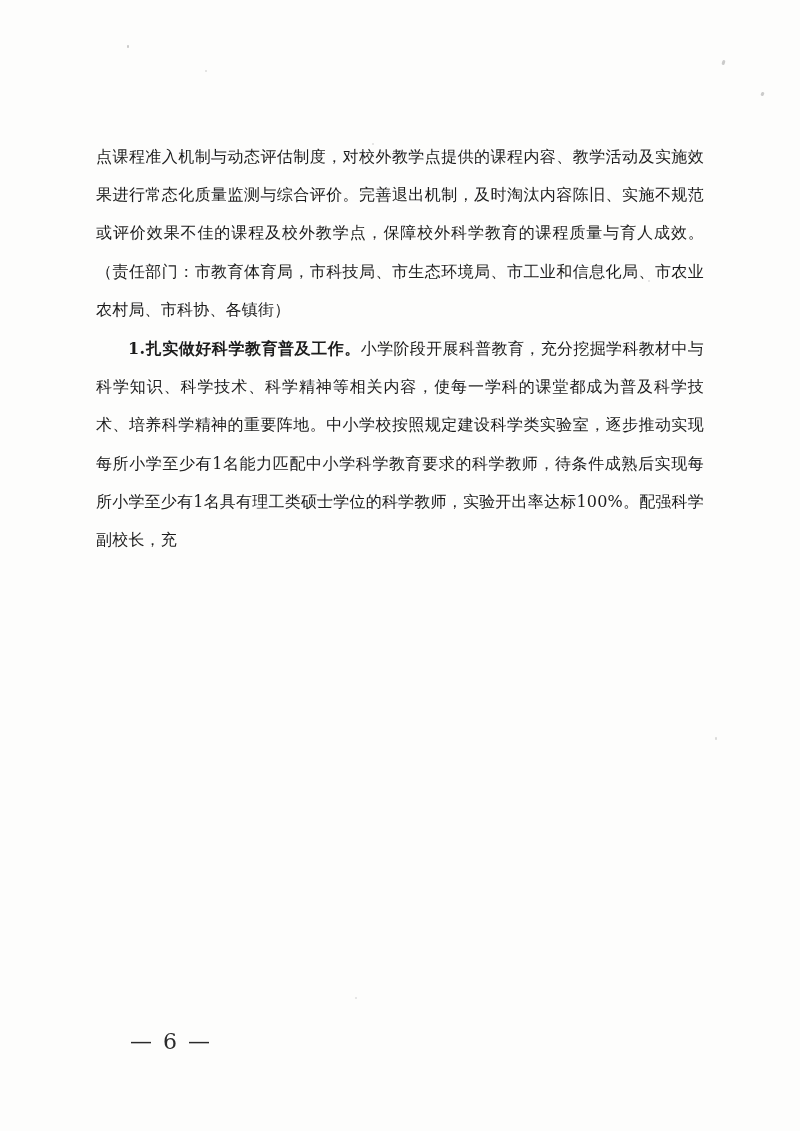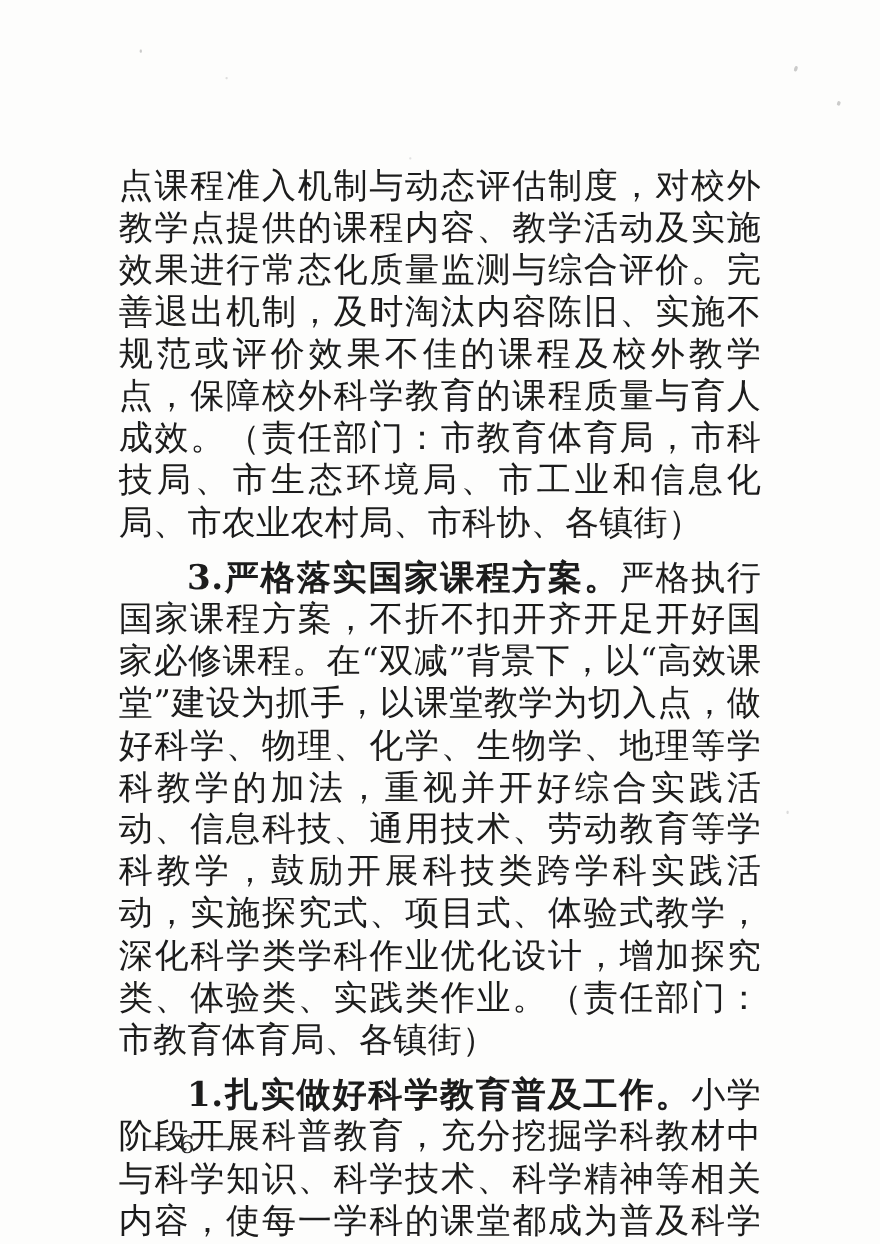--- a/index.html
+++ b/index.html
@@ -37,22 +37,22 @@
   .speck.s8 { left: 355px; top: 997px; width: 2px;  height: 2px; opacity:.4; }
 
   .body-text {
     position: absolute;
     left: 96px;
     top: 138px;
     width: 608px;
   }
 
   .para {
-    margin: 12px;
-    font-size: 31px;
+    margin: 0;
+    font-size: 16px;
     line-height: 38.2px;
     letter-spacing: .2px;
     text-align: justify;
     text-justify: inter-ideograph;
     word-break: break-all;
   }
   .para.indent { text-indent: 2em; }
   .para.tight-top { margin-top: 1px; }
 
   .lead {
@@ -86,21 +86,20 @@
   <span class="speck s5"></span>
   <span class="speck s6"></span>
   <span class="speck s7"></span>
   <span class="speck s8"></span>
 
   <div class="body-text">
 
     <p class="para">点课程准入机制与动态评估制度，对校外教学点提供的课程内容、教学活动及实施效果进行常态化质量监测与综合评价。完善退出机制，及时淘汰内容陈旧、实施不规范或评价效果不佳的课程及校外教学点，保障校外科学教育的课程质量与育人成效。（责任部门：市教育体育局，市科技局、市生态环境局、市工业和信息化局、市农业农村局、市科协、各镇街）</p>
 
 
-    <p class="para indent tight-top"><span class="lead">3.严格落实国家课程方案。</span><span>严格执行国家课程方案，不折不扣开齐开足开好国家必修课程。在“双减”背景下，以“高效课堂”建设为抓手，以课堂教学为切入点，做好科学、物理、化学、生物学、地理等学科教学的加法，重视并开好综合实践活动、信息科技、通用技术、劳动教育等学科教学，鼓励开展科技类跨学科实践活动，实施探究式、项目式、体验式教学，深化科学类学科作业优化设计，增加探究类、体验类、实践类作业。（责任部门：市教育体育局、各镇街）</span></p>
 
     <p class="para indent tight-top"><span class="lead">1.扎实做好科学教育普及工作。</span><span>小学阶段开展科普教育，充分挖掘学科教材中与科学知识、科学技术、科学精神等相关内容，使每一学科的课堂都成为普及科学技术、培养科学精神的重要阵地。中小学校按照规定建设科学类实验室，逐步推动实现每所小学至少有1名能力匹配中小学科学教育要求的科学教师，待条件成熟后实现每所小学至少有1名具有理工类硕士学位的科学教师，实验开出率达标100%。配强科学副校长，充</span></p>
 
   </div>
 
   <div class="footer">
     <span class="pageno">— 6 —</span>
   </div>
 
 </div>

